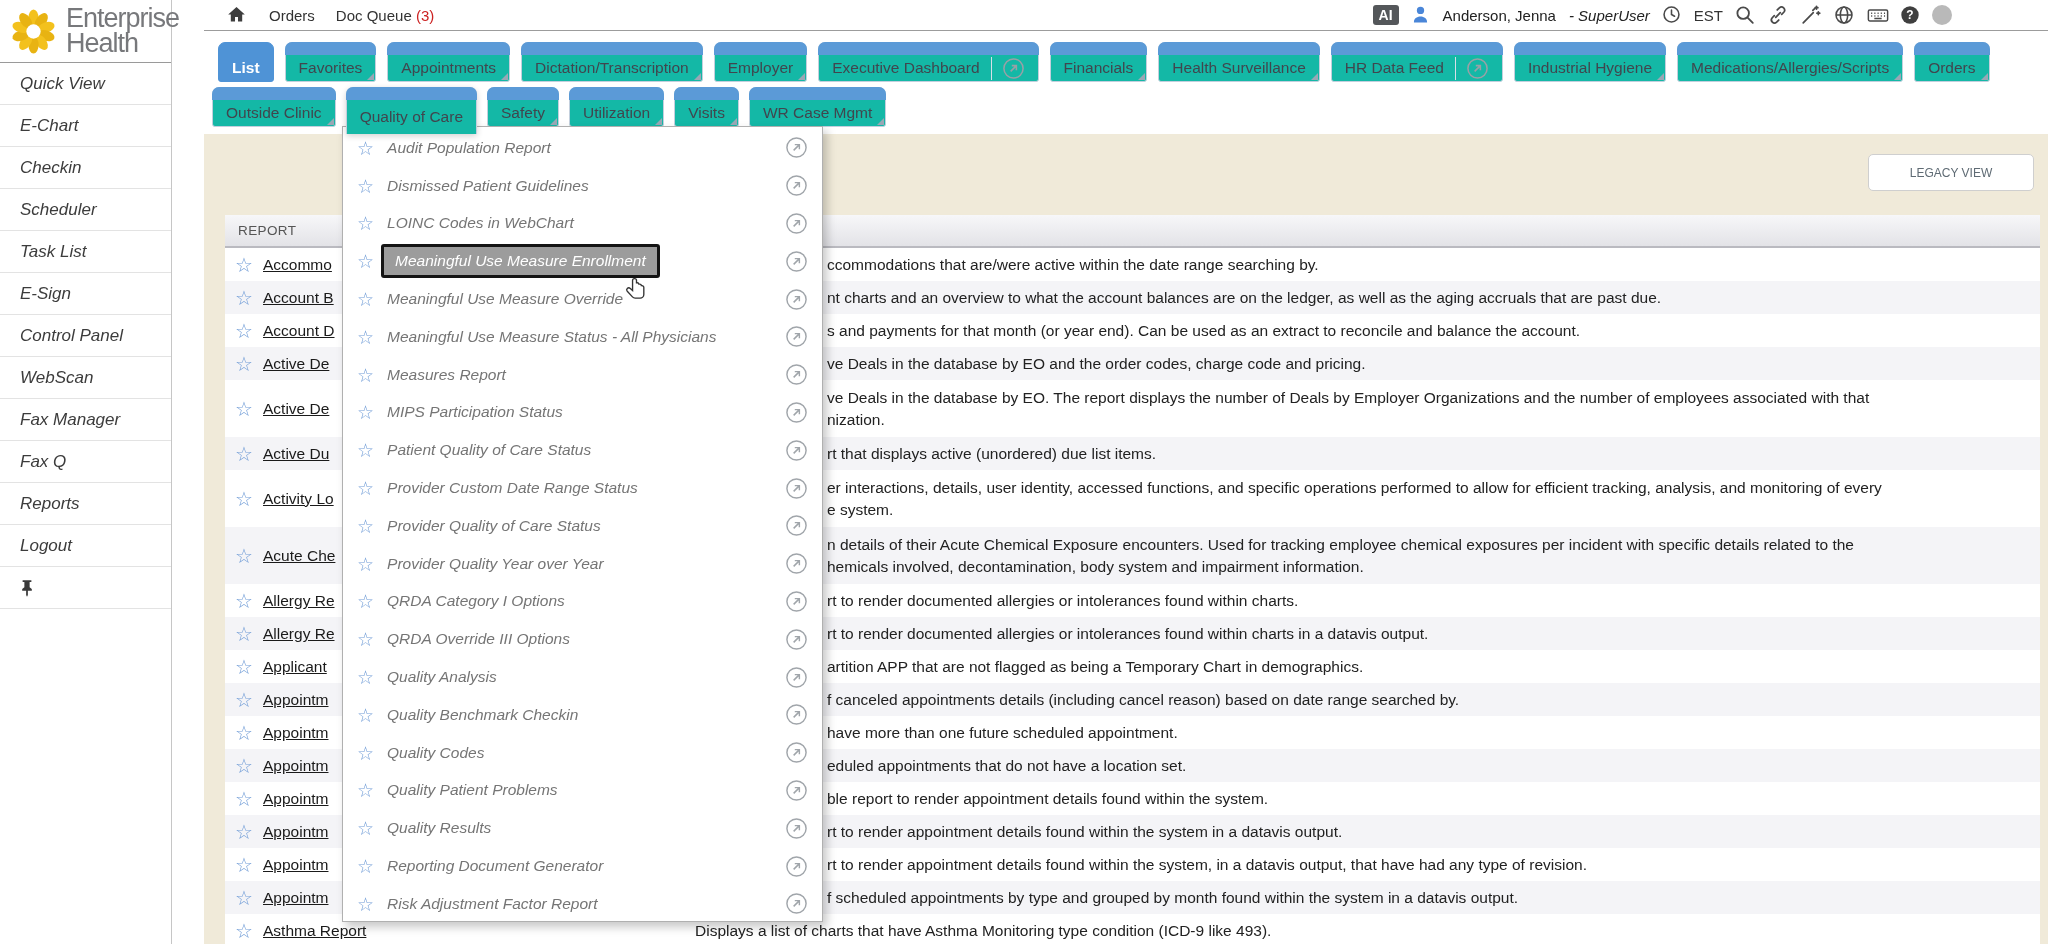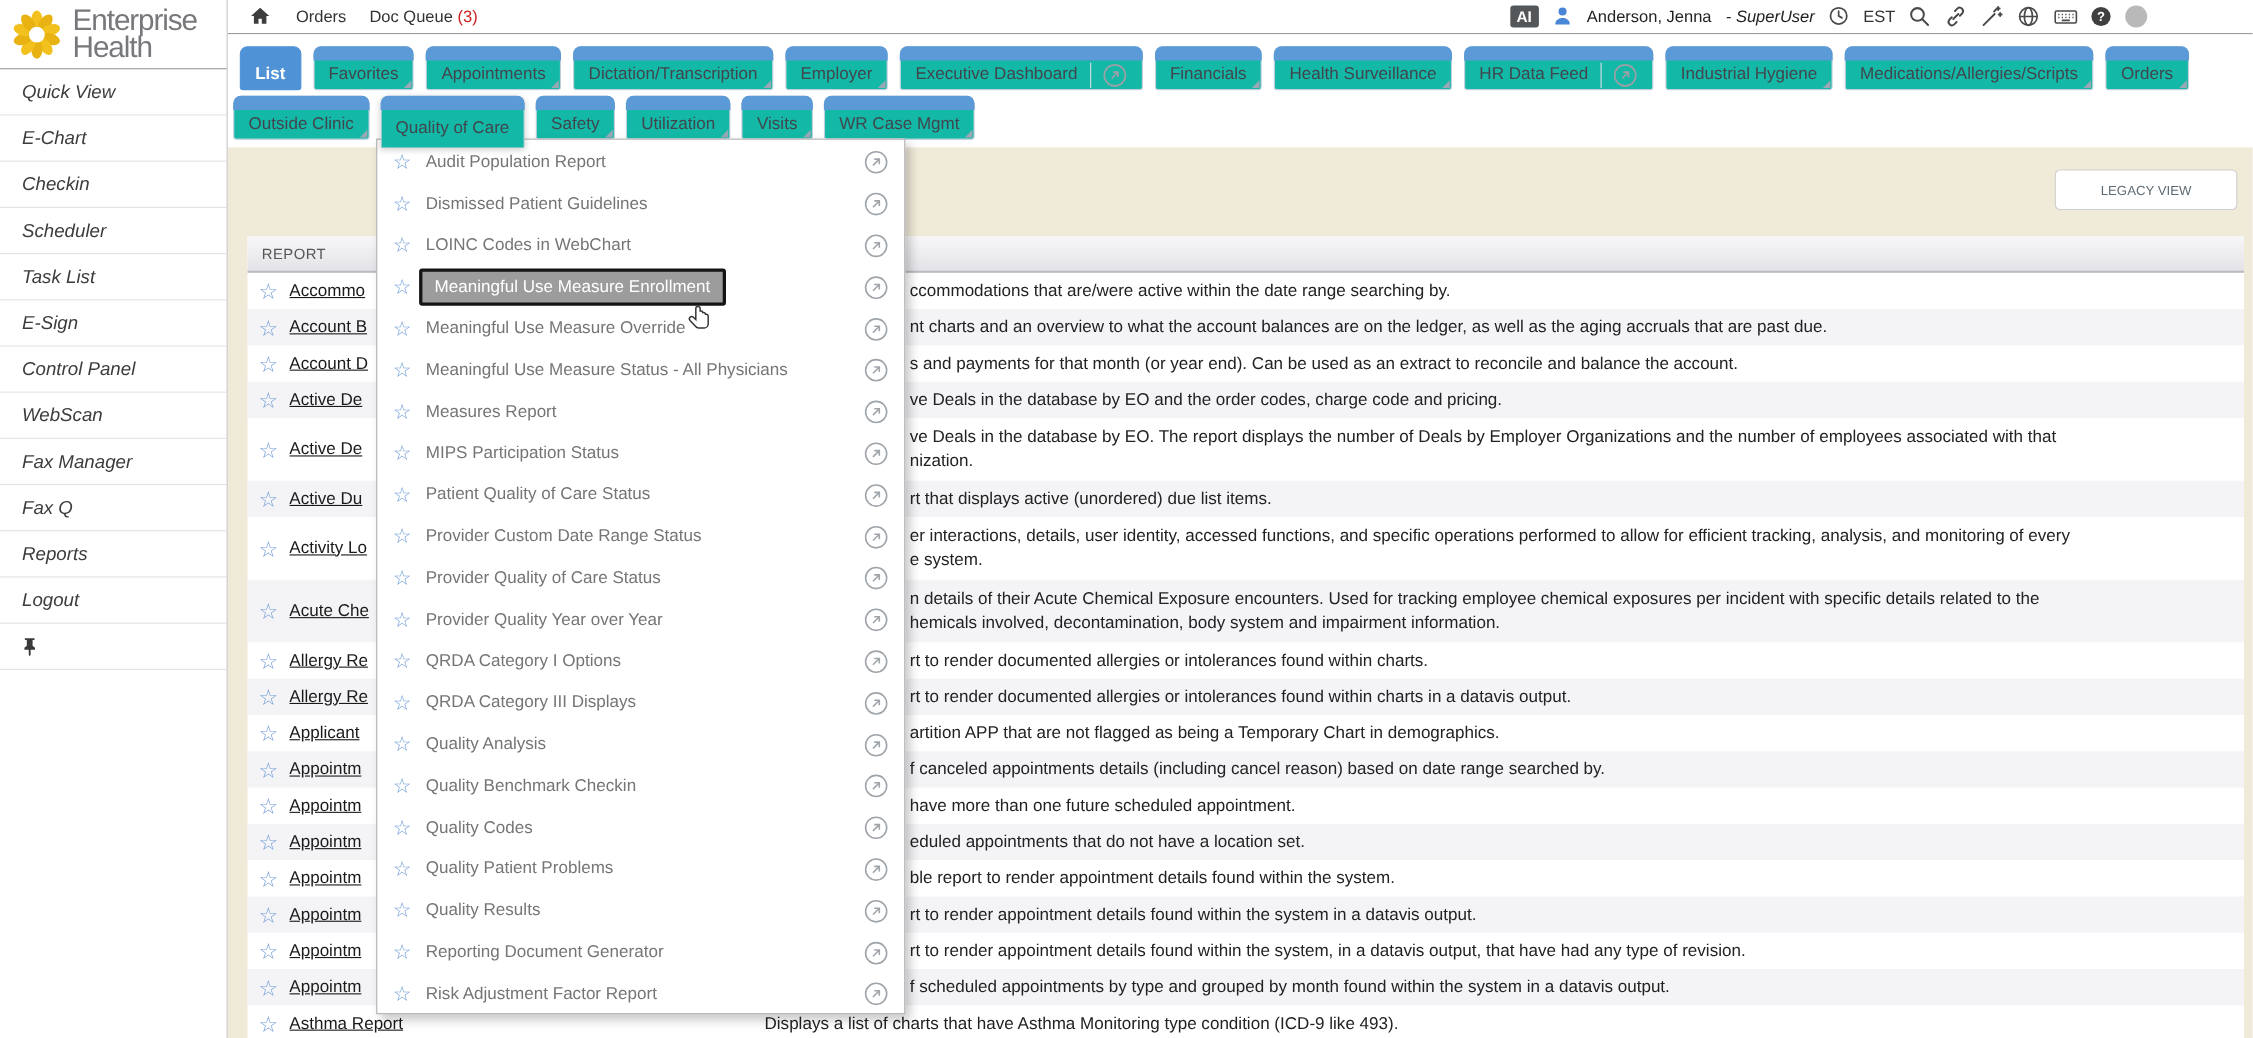--- a/index.html
+++ b/index.html
@@ -1,21 +1,21 @@
 <!DOCTYPE html>
 <html><head>
 <meta charset="utf-8">
 <style>
   * { box-sizing: border-box; margin: 0; padding: 0; }
   html,body { width:2048px; height:944px; overflow:hidden; background:#fff;
     font-family:"Liberation Sans", sans-serif; }
   .page { position:relative; width:2048px; height:944px; background:#fff; }
 
   
-  .sidebar { position:absolute; left:0; top:0; width:207px; height:944px;
+  .sidebar { position:absolute; left:0; top:0; width:172px; height:944px;
     background:#fff; border-right:1px solid #c6c6c6; z-index:30; }
   .logo-row { height:63px; border-bottom:1px solid #9a9a9a; display:flex;
     align-items:center; padding-left:10px; gap:9px; }
   .logo-text { color:#77787b; font-size:27px; line-height:25px; letter-spacing:-1px; }
   .side-item { height:42px; line-height:41px; padding-left:20px;
     border-bottom:1px solid #e3e3e3; font-size:17px; color:#3c3c3c; cursor:pointer;font-style:italic; }
   .side-pin { height:42px; display:flex; align-items:center; padding-left:20px;
     border-bottom:1px solid #e3e3e3; cursor:pointer; }
 
   
@@ -80,21 +80,21 @@
   .trow:last-child .desc-cell { padding-left:0; }
 
   
   .dropdown { position:absolute; left:342px; top:126px; width:481px; height:796px;
     background:#fff; border:1px solid #b0b0b0; box-shadow:4px 5px 9px rgba(0,0,0,.22);
     z-index:40; padding-top:2px; }
   .dd-item { height:37.8px; display:flex; align-items:center; padding:0 14px;
     color:#757575; font-size:15.5px; cursor:pointer; }
   .dd-star { color:#76a0d8; font-size:19px; margin-right:13px;
     font-family:"DejaVu Sans",sans-serif; }
-  .dd-label { white-space:nowrap; }
+  .dd-label { white-space:nowrap;font-style:italic; }
   .dd-sp { flex:1; }
   .dd-ext { width:23px; height:23px; flex-shrink:0; }
   .dd-item.highlight .dd-label { background:#9c9c9c; color:#fff;
     border:3px solid #141414; border-radius:3px; padding:5px 11px; margin-left:-6px; }
   .cursor-hand { position:absolute; left:280px; top:150px; width:27px; height:27px; z-index:60; }
 
   svg { display:block; }
 </style>
 </head>
 <body>
@@ -630,21 +630,21 @@
         <span class="dd-sp"></span>
         <span class="dd-ext">
           <svg width="23" height="23" viewBox="0 0 24 24" fill="none" stroke="#a0a5aa" stroke-width="1.5">
             <circle cx="12" cy="12" r="10"></circle>
             <path d="M9 15l6-6M10.2 9H15v4.8"></path>
           </svg>
         </span>
       </div>
       <div class="dd-item">
         <span class="dd-star">☆</span>
-        <span class="dd-label">QRDA Category III Displays</span>
+        <span class="dd-label">QRDA Override III Options</span>
         <span class="dd-sp"></span>
         <span class="dd-ext">
           <svg width="23" height="23" viewBox="0 0 24 24" fill="none" stroke="#a0a5aa" stroke-width="1.5">
             <circle cx="12" cy="12" r="10"></circle>
             <path d="M9 15l6-6M10.2 9H15v4.8"></path>
           </svg>
         </span>
       </div>
       <div class="dd-item">
         <span class="dd-star">☆</span>

